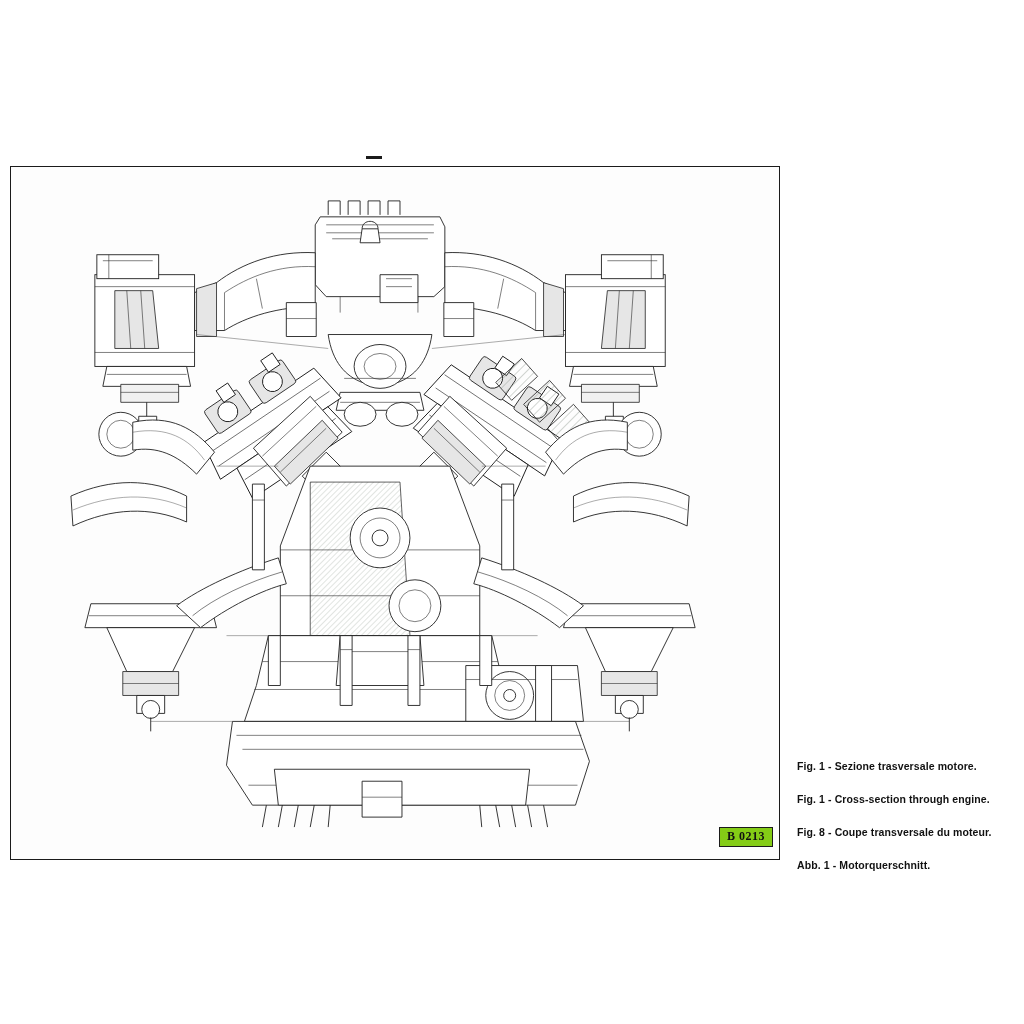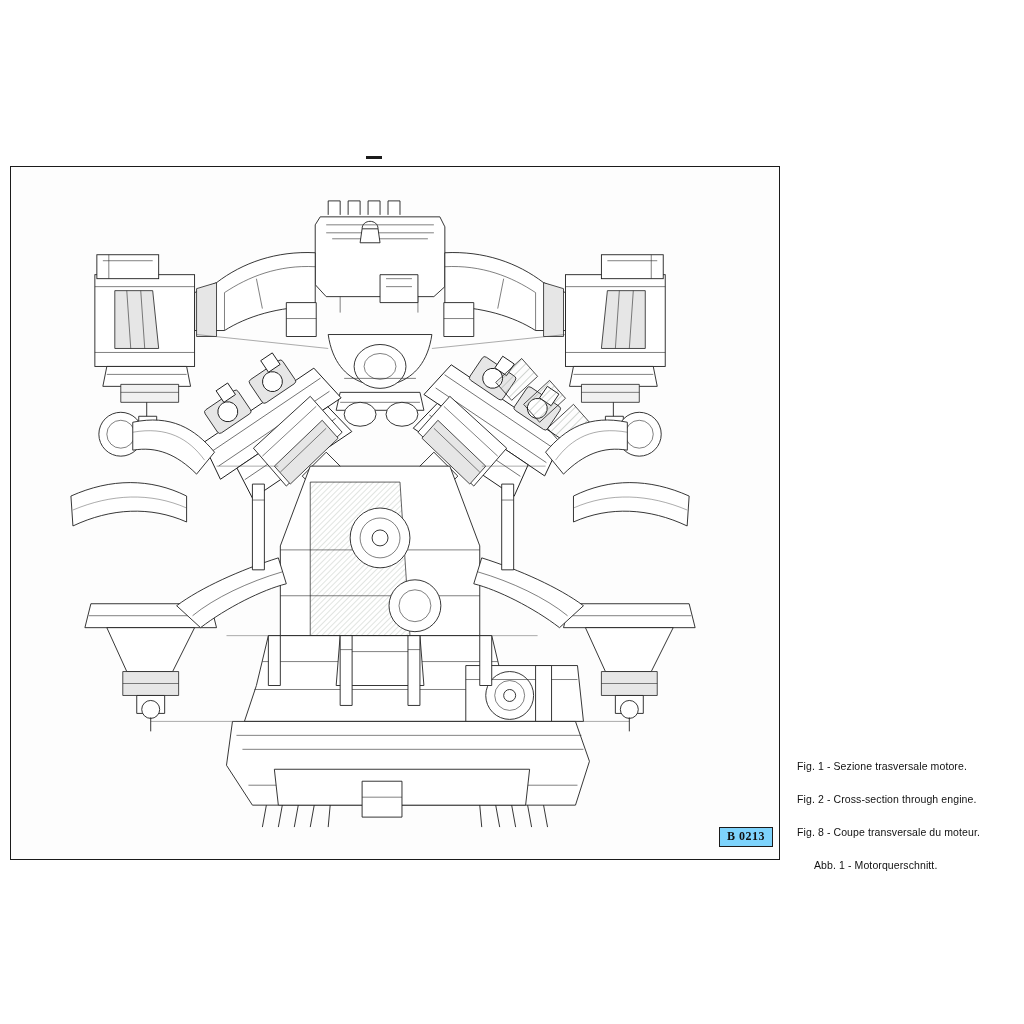--- a/index.html
+++ b/index.html
@@ -53,40 +53,40 @@
     position: absolute;
     right: 6px;
     bottom: 12px;
     border: 1.2px solid #1b1b1b;
     padding: 2px 7px 3px 7px;
     font-family: "Liberation Serif", serif;
     font-size: 12px;
     font-weight: bold;
     color: #111;
     letter-spacing: 0.5px;
-    background: #7dd3fc;
+    background: #84cc16;
     line-height: 1.1;
   }
   
   #caption-block {
     position: absolute;
     left: 797px;
     top: 760px;
     width: 220px;
   }
   .caption-line {
     font-family: "Liberation Sans", sans-serif;
     font-size: 10.5px;
-    font-weight: normal;
+    font-weight: bold;
     color: #111;
     margin-bottom: 21px;
     white-space: nowrap;
     letter-spacing: 0.1px;
   }
-  .caption-line:last-child { margin-bottom: 0; margin-left: 17px; }
+  .caption-line:last-child { margin-bottom: 0; }
 
   
   .ln { fill: none; stroke: #1f1f1f; stroke-width: 0.9; }
   .ln-thin { fill: none; stroke: #2b2b2b; stroke-width: 0.6; }
   .ln-hair { fill: none; stroke: #444; stroke-width: 0.45; }
   .fillw { fill: #ffffff; stroke: #1f1f1f; stroke-width: 0.9; }
   .fillg { fill: #f1f1f1; stroke: #1f1f1f; stroke-width: 0.8; }
   .fillgr { fill: #e6e6e6; stroke: #1f1f1f; stroke-width: 0.8; }
 </style>
 </head>
@@ -372,18 +372,18 @@
         </g>
 
       </g>
     </svg>
 
     <div id="ref-code-box">B 0213</div>
   </div>
 
   <div id="caption-block">
     <div class="caption-line">Fig. 1 - Sezione trasversale motore.</div>
-    <div class="caption-line">Fig. 2 - Cross-section through engine.</div>
+    <div class="caption-line">Fig. 1 - Cross-section through engine.</div>
     <div class="caption-line">Fig. 8 - Coupe transversale du moteur.</div>
     <div class="caption-line">Abb. 1 - Motorquerschnitt.</div>
   </div>
 
 </div>
 
 </body></html>

